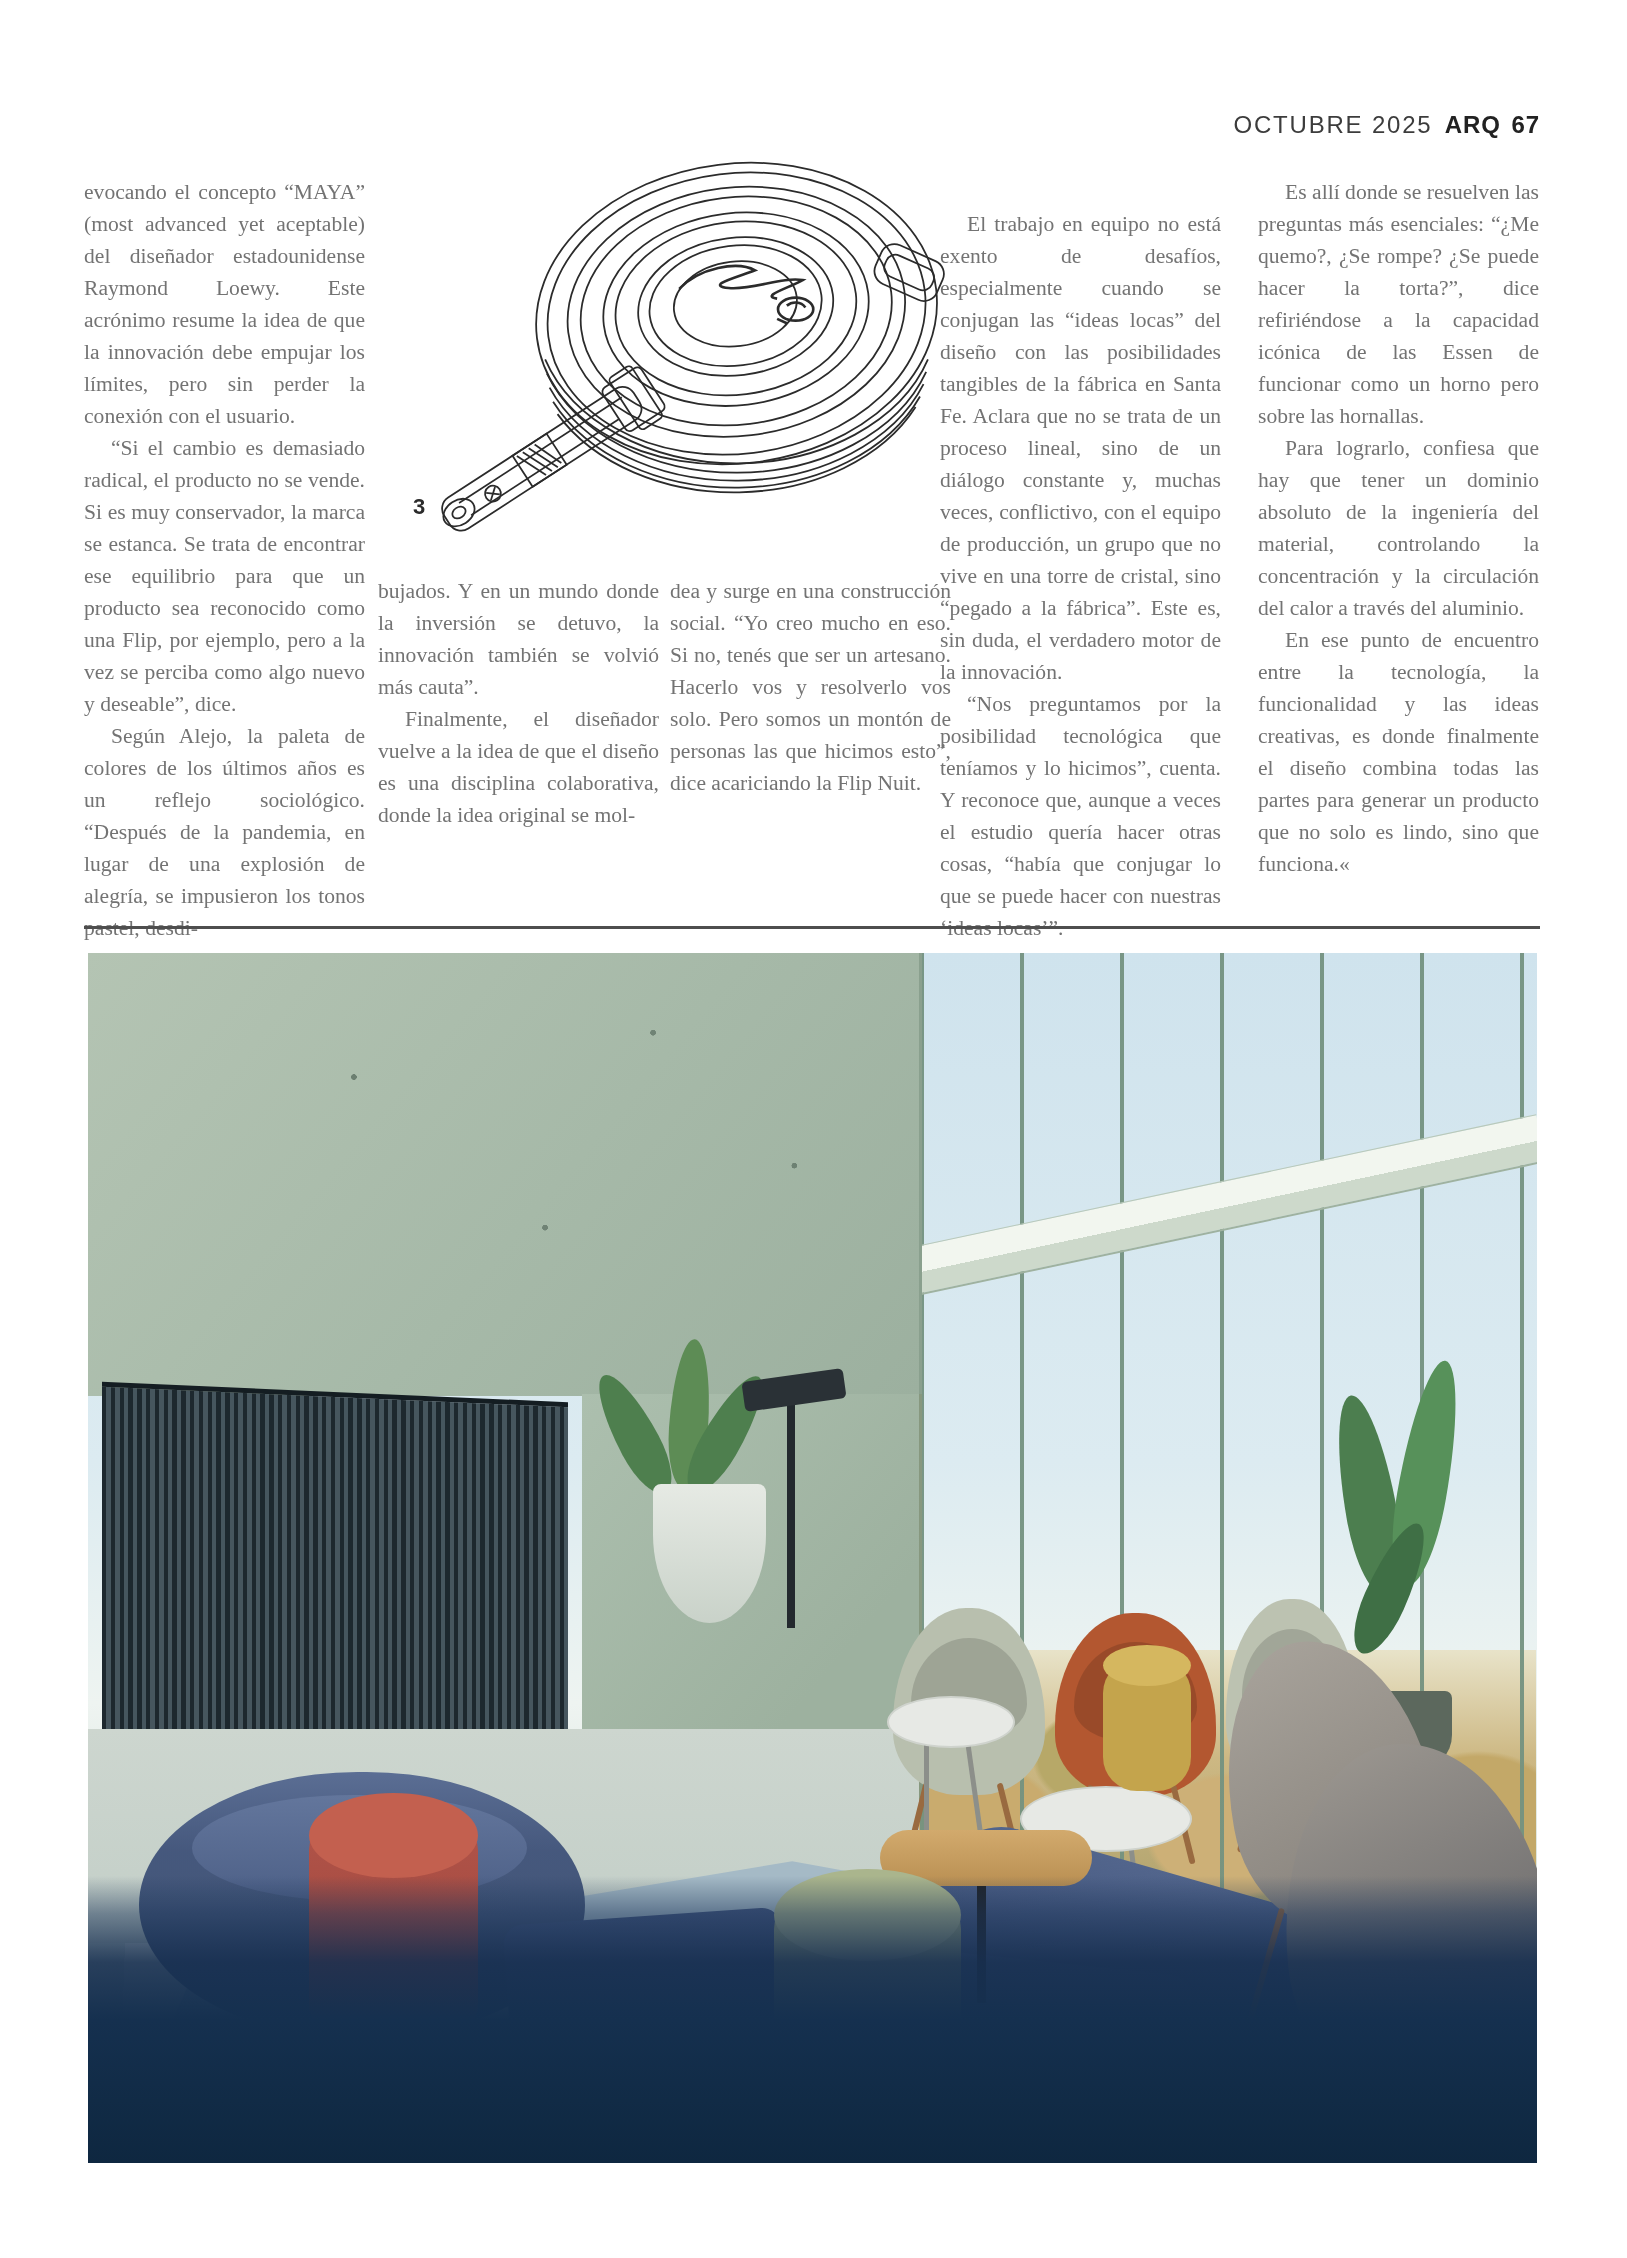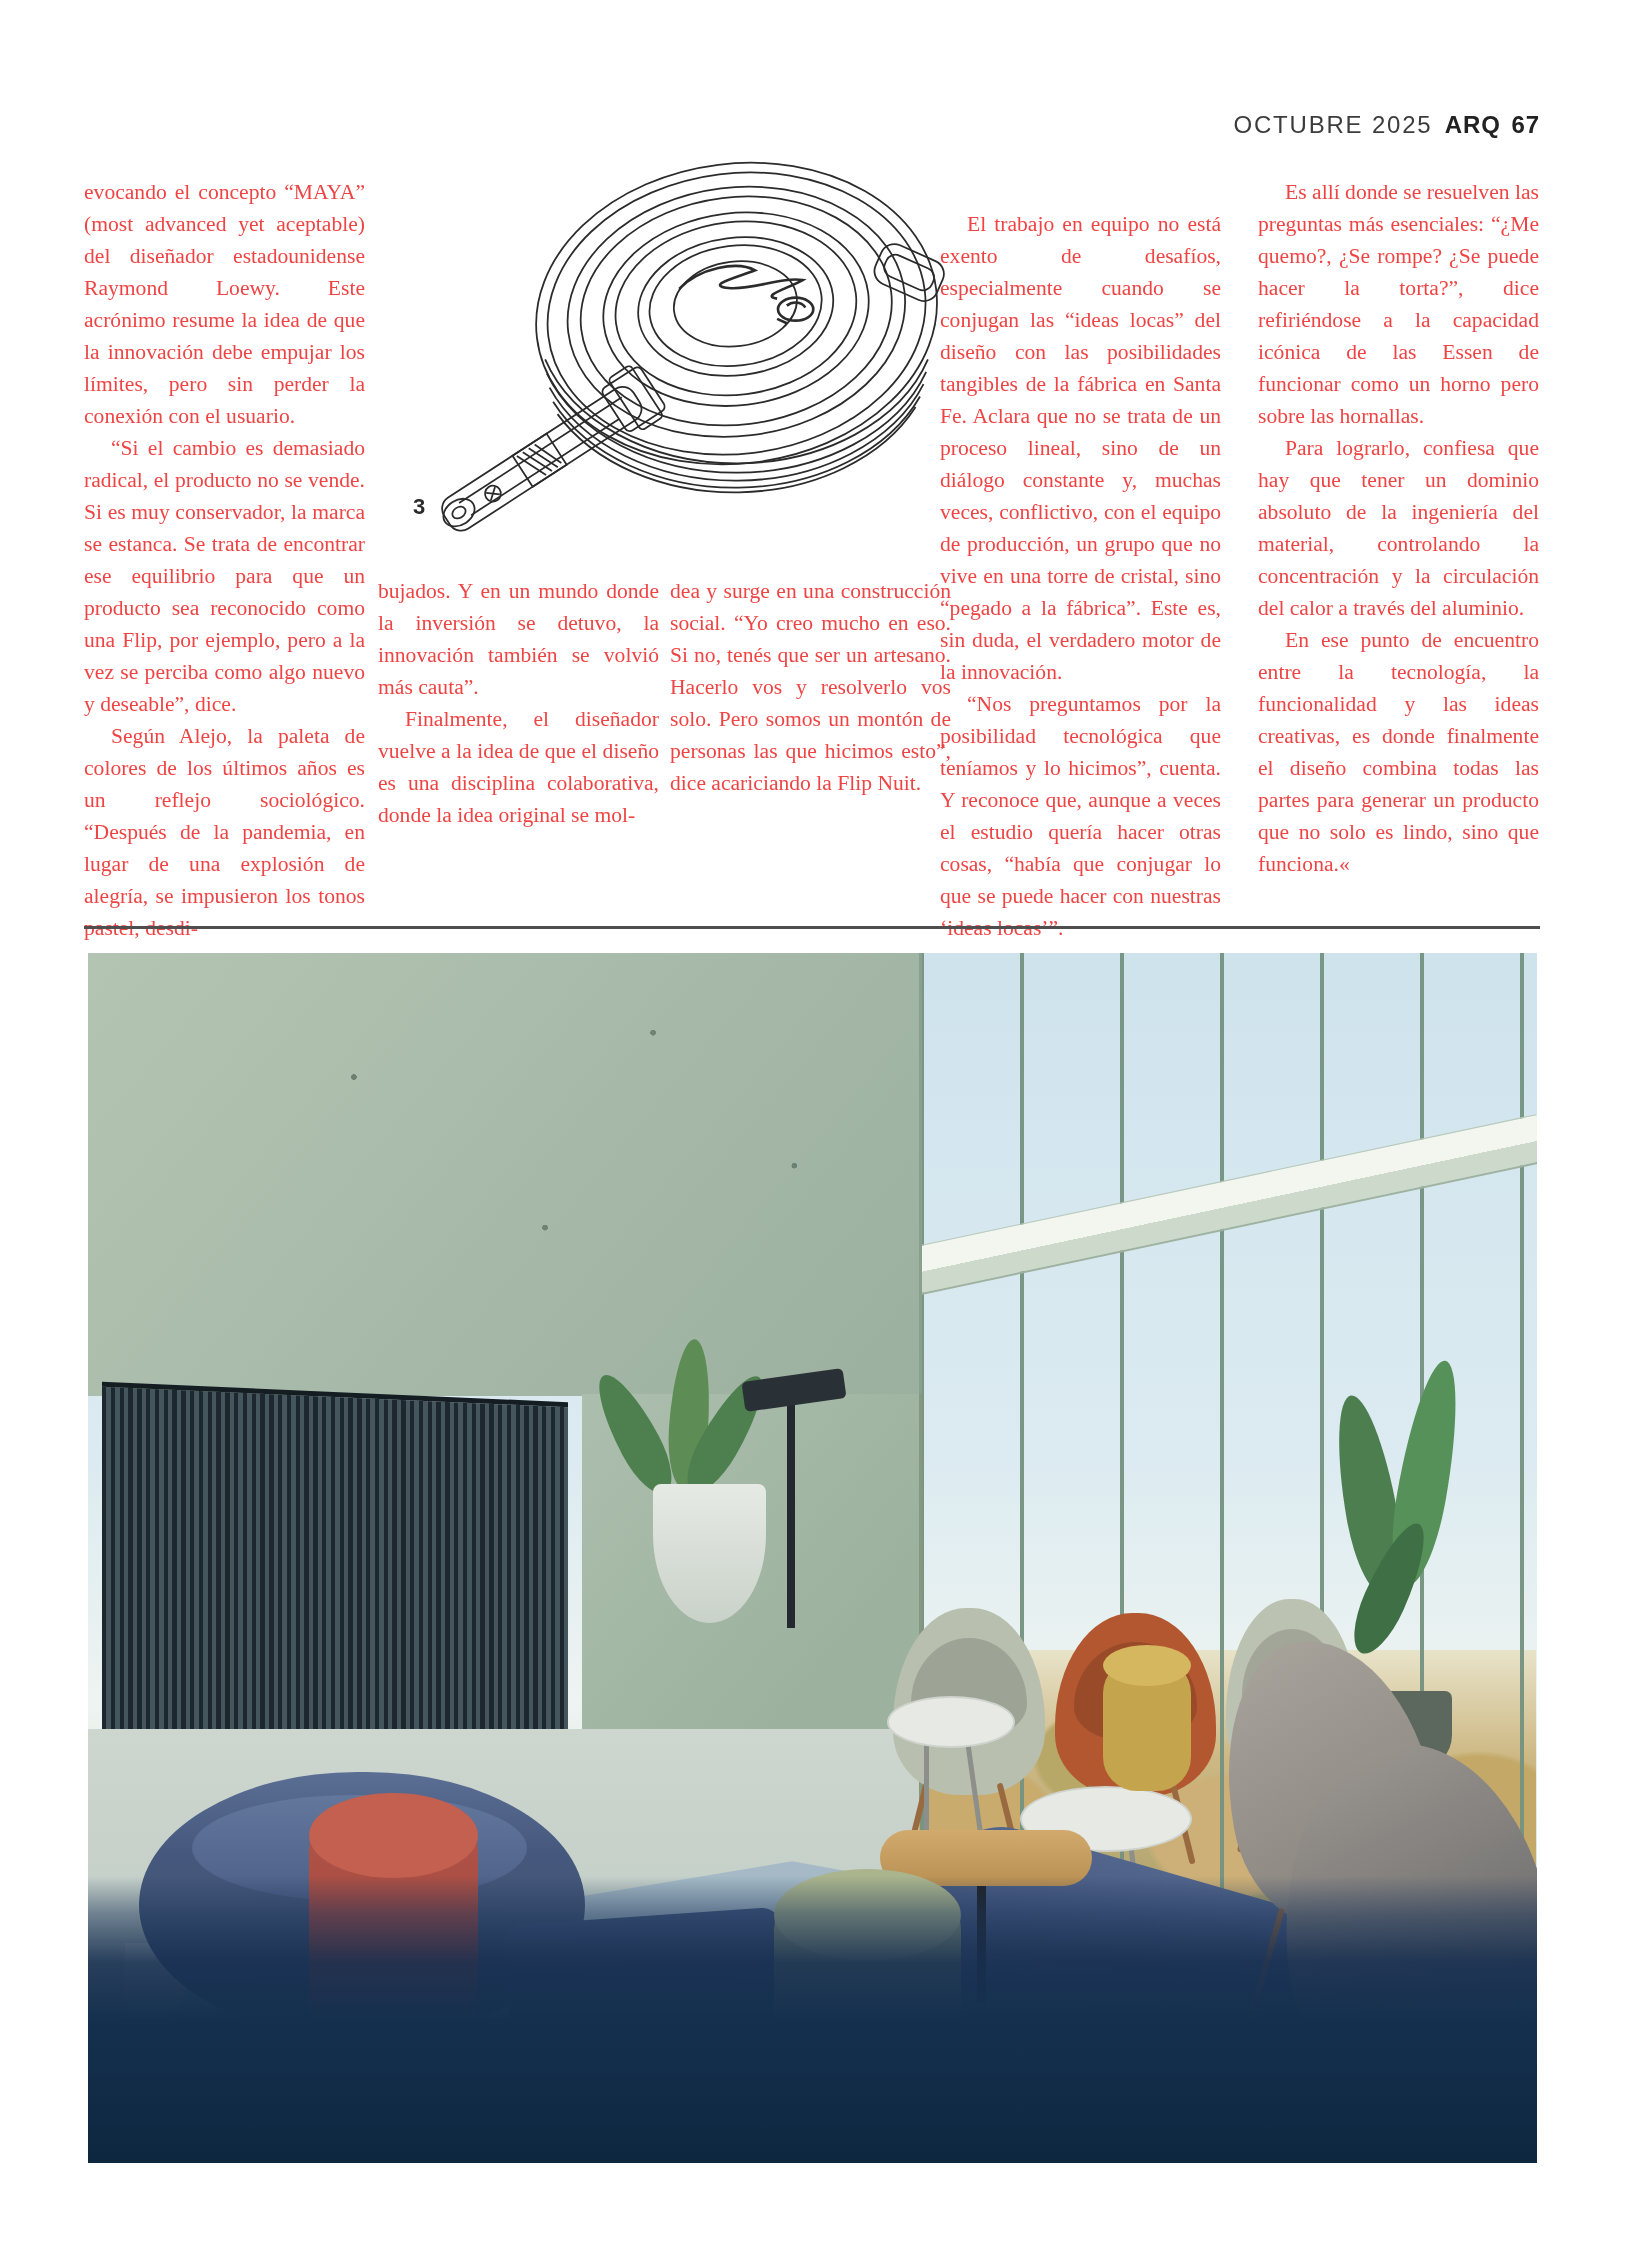--- a/index.html
+++ b/index.html
@@ -6,21 +6,21 @@
   .page{position:relative;width:1628px;height:2258px;background:#ffffff;overflow:hidden;
         font-family:"Liberation Serif",serif;color:#1e1e1e;}
   
   .folio{position:absolute;top:92px;right:88px;font-family:"Liberation Sans",sans-serif;
          font-size:24px;letter-spacing:1.8px;color:#3c3c3c;margin-top:19px;}
   .folio .issue{font-weight:400;margin-right:12.4px;}
   .folio .brand{font-weight:700;color:#222;margin-right:10.6px;letter-spacing:0.9px;}
   .folio .pnum{font-weight:700;color:#222;letter-spacing:0.9px;}
   
   .col{position:absolute;width:281px;font-size:21.6px;line-height:32px;text-align:justify;
-       color:#ef4444;}
+       color:#737373;}
   .col p{margin:0;}
   .col p.ind{text-indent:1.25em;}
   .c1{left:84px;top:176px;}
   .c2{left:378px;top:575px;}
   .c3{left:670px;top:575px;}
   .c4{left:940px;top:176px;margin-top:32px;}
   .c5{left:1258px;top:176px;}
   
   .figure{position:absolute;left:388px;top:146px;width:556px;height:381px;}
   .figure svg{overflow:visible;}

